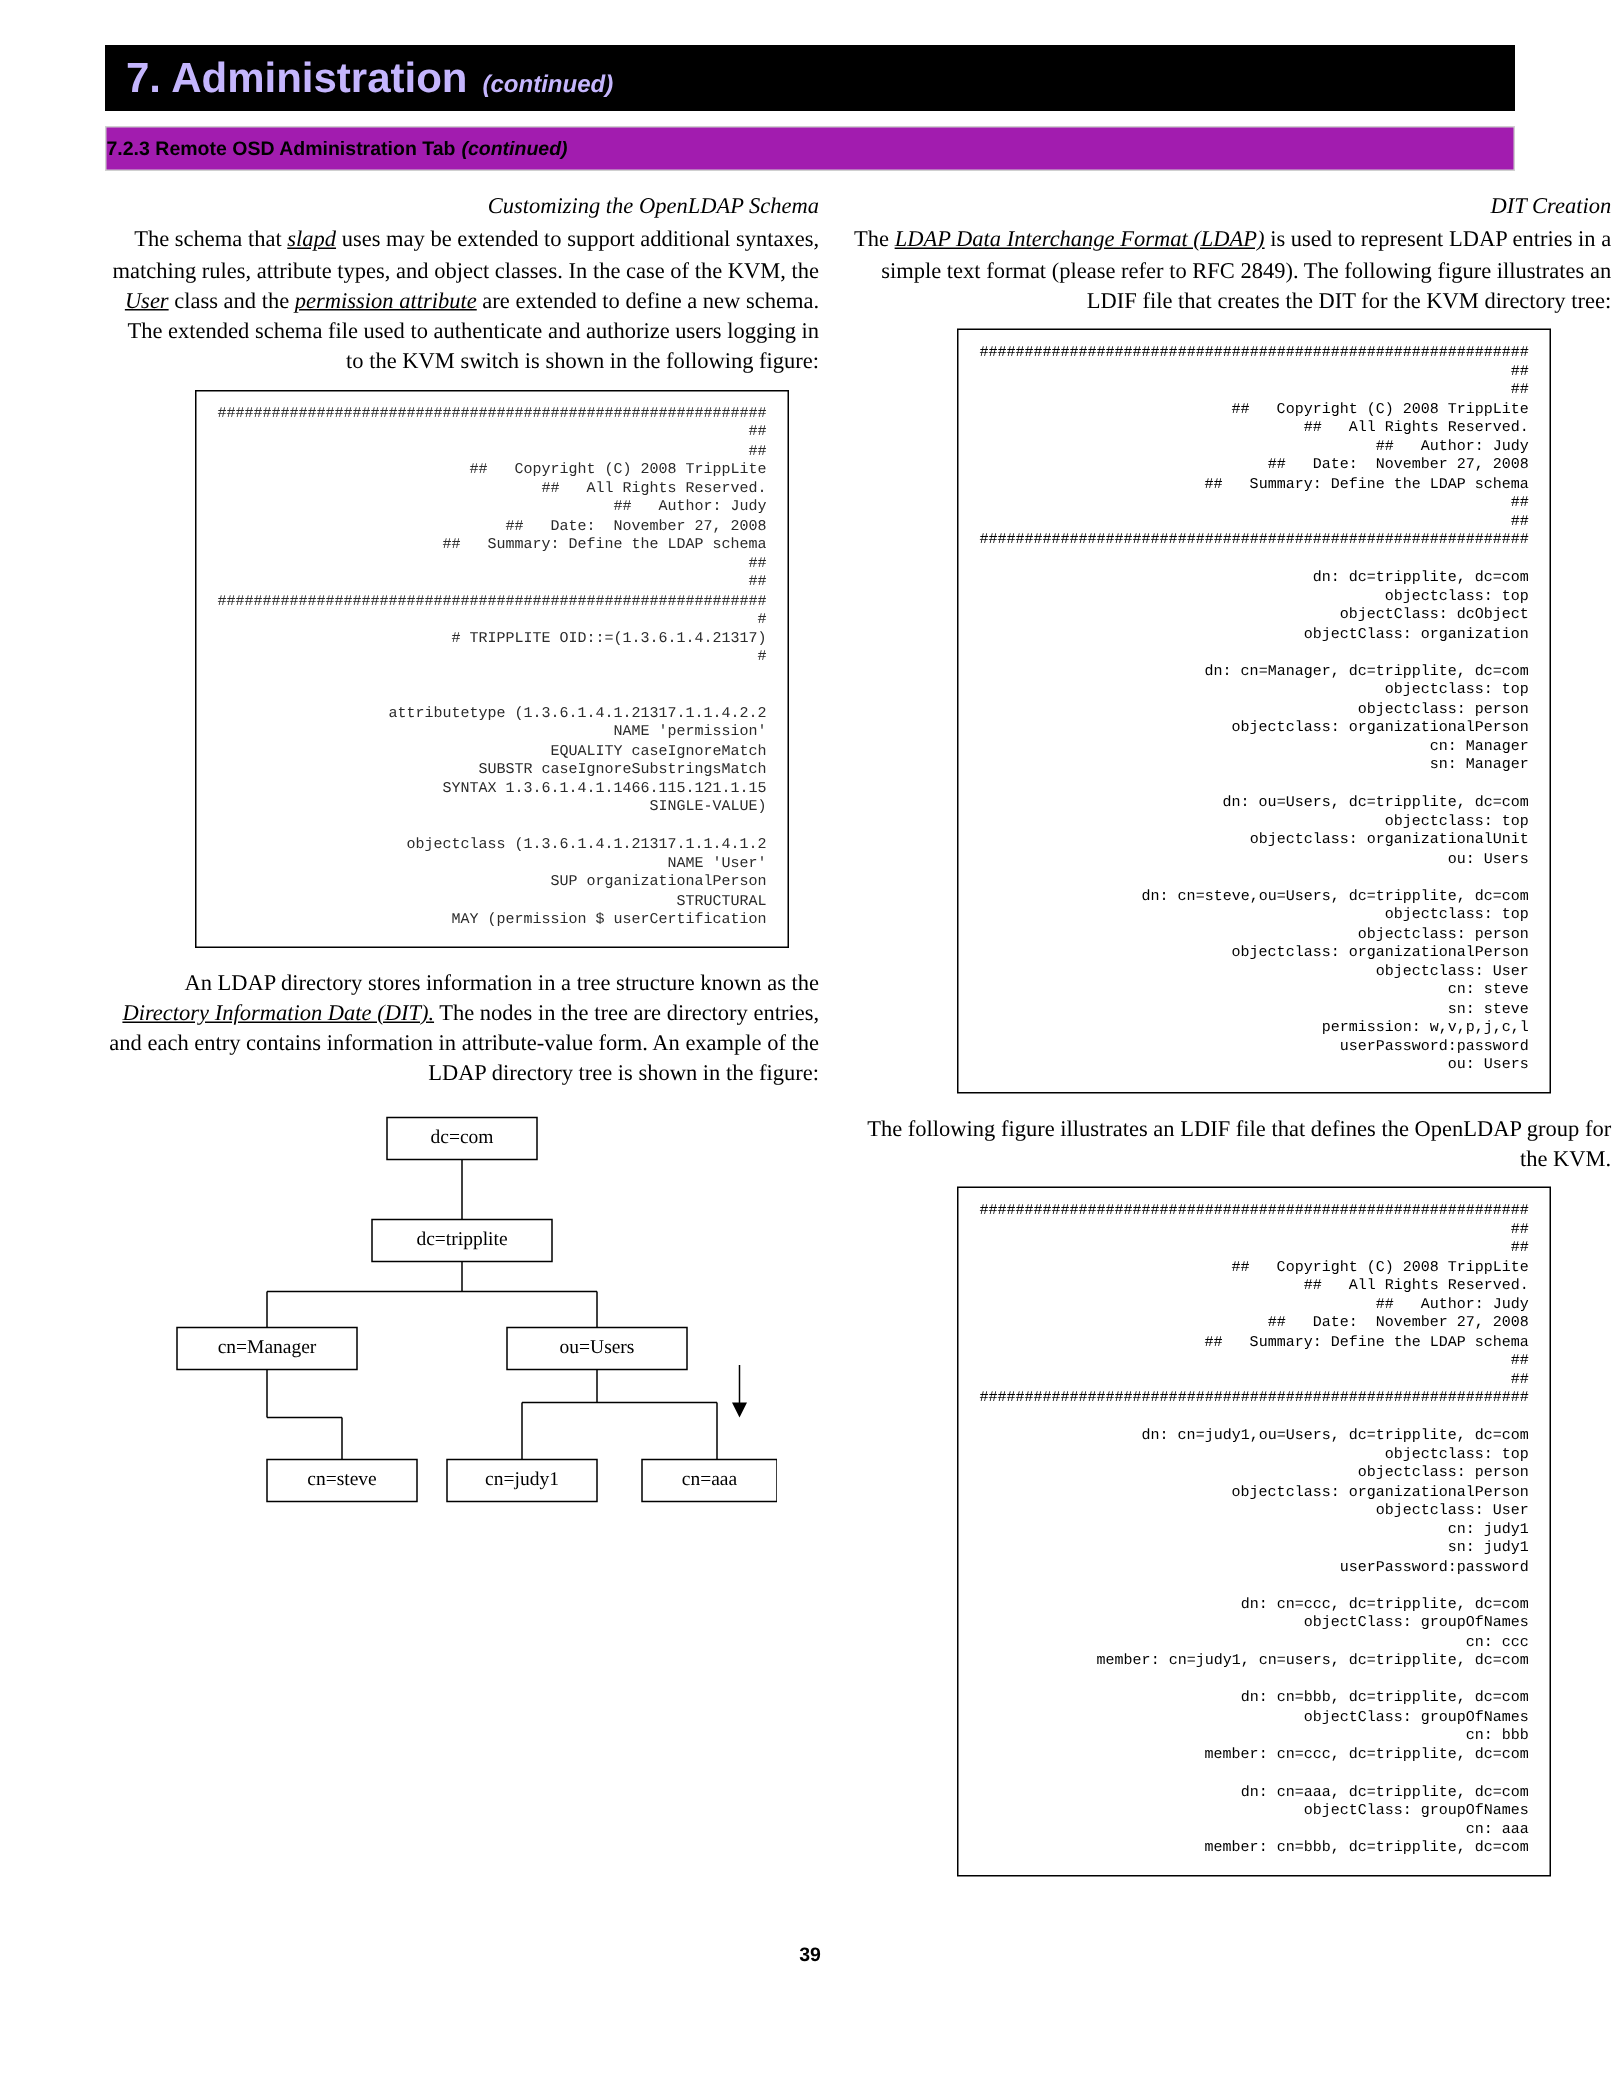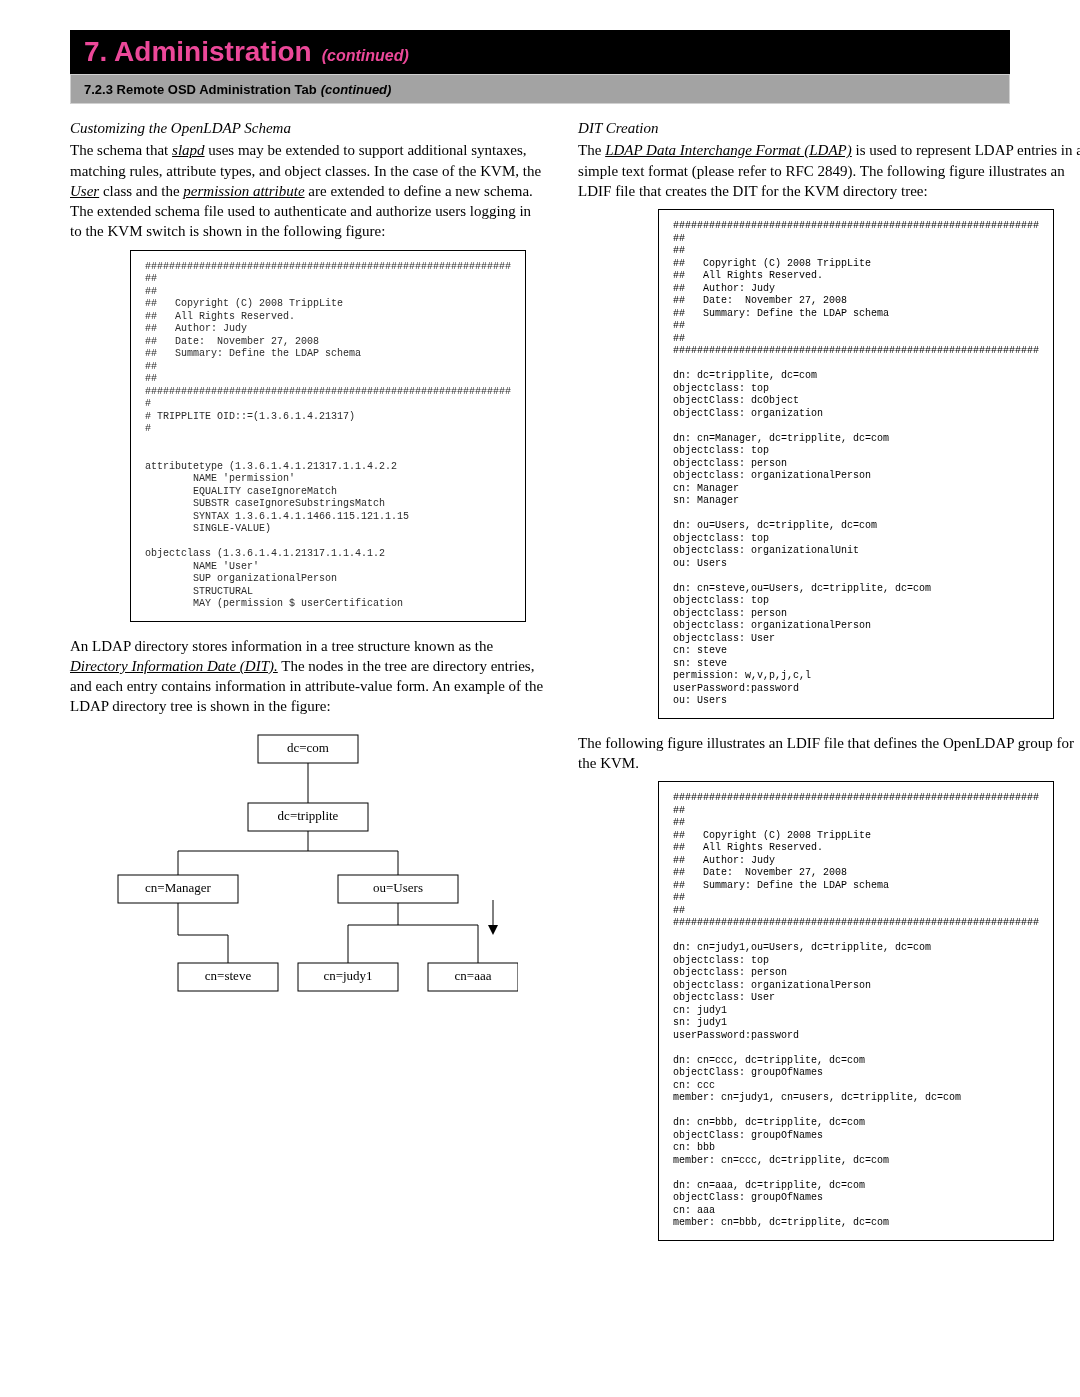--- a/index.html
+++ b/index.html
@@ -7,56 +7,57 @@
     font-family: "Times New Roman", serif;
     background: #fff;
     color: #000;
     width: 1080px;
   }
   .page {
     padding: 30px 70px 40px 70px;
   }
   .chapter-bar {
     background: #000;
-    color: #ec4899;
+    color: #c4b5fd;
     padding: 6px 14px;
-    margin-bottom: 0;
+    margin-bottom: 10px;
   }
   .chapter-bar .num-title {
     font-family: Arial, Helvetica, sans-serif;
     font-size: 28px;
     font-weight: bold;
   }
   .chapter-bar .cont {
     font-family: Arial, Helvetica, sans-serif;
     font-size: 16px;
     font-style: italic;
     font-weight: bold;
     margin-left: 6px;
   }
   .subhead-bar {
-    background: #a3a3a3;
+    background: #a21caf;
     border: 1px solid #d0d0d0;
-    padding: 5px 13px;
+    padding: 5px 0;
     margin-bottom: 14px;
   }
   .subhead-bar .sh-text {
     font-family: Arial, Helvetica, sans-serif;
     font-size: 13px;
     font-weight: bold;
   }
   .subhead-bar .sh-cont {
     font-family: Arial, Helvetica, sans-serif;
     font-size: 13px;
     font-style: italic;
     font-weight: bold;
   }
   .columns {
     display: flex;
-    gap: 32px;
+    gap: 12px;
+    text-align: right;
   }
   .col {
     flex: 1;
     font-size: 15px;
     line-height: 1.35;
   }
   .sec-title {
     font-style: italic;
     font-size: 15px;
     margin-bottom: 2px;
@@ -272,13 +273,14 @@
 cn: bbb
 member: cn=ccc, dc=tripplite, dc=com
 
 dn: cn=aaa, dc=tripplite, dc=com
 objectClass: groupOfNames
 cn: aaa
 member: cn=bbb, dc=tripplite, dc=com</div>
     </div>
   </div>
 
+  <div class="page-num">39</div>
 </div>
 
 </body></html>

